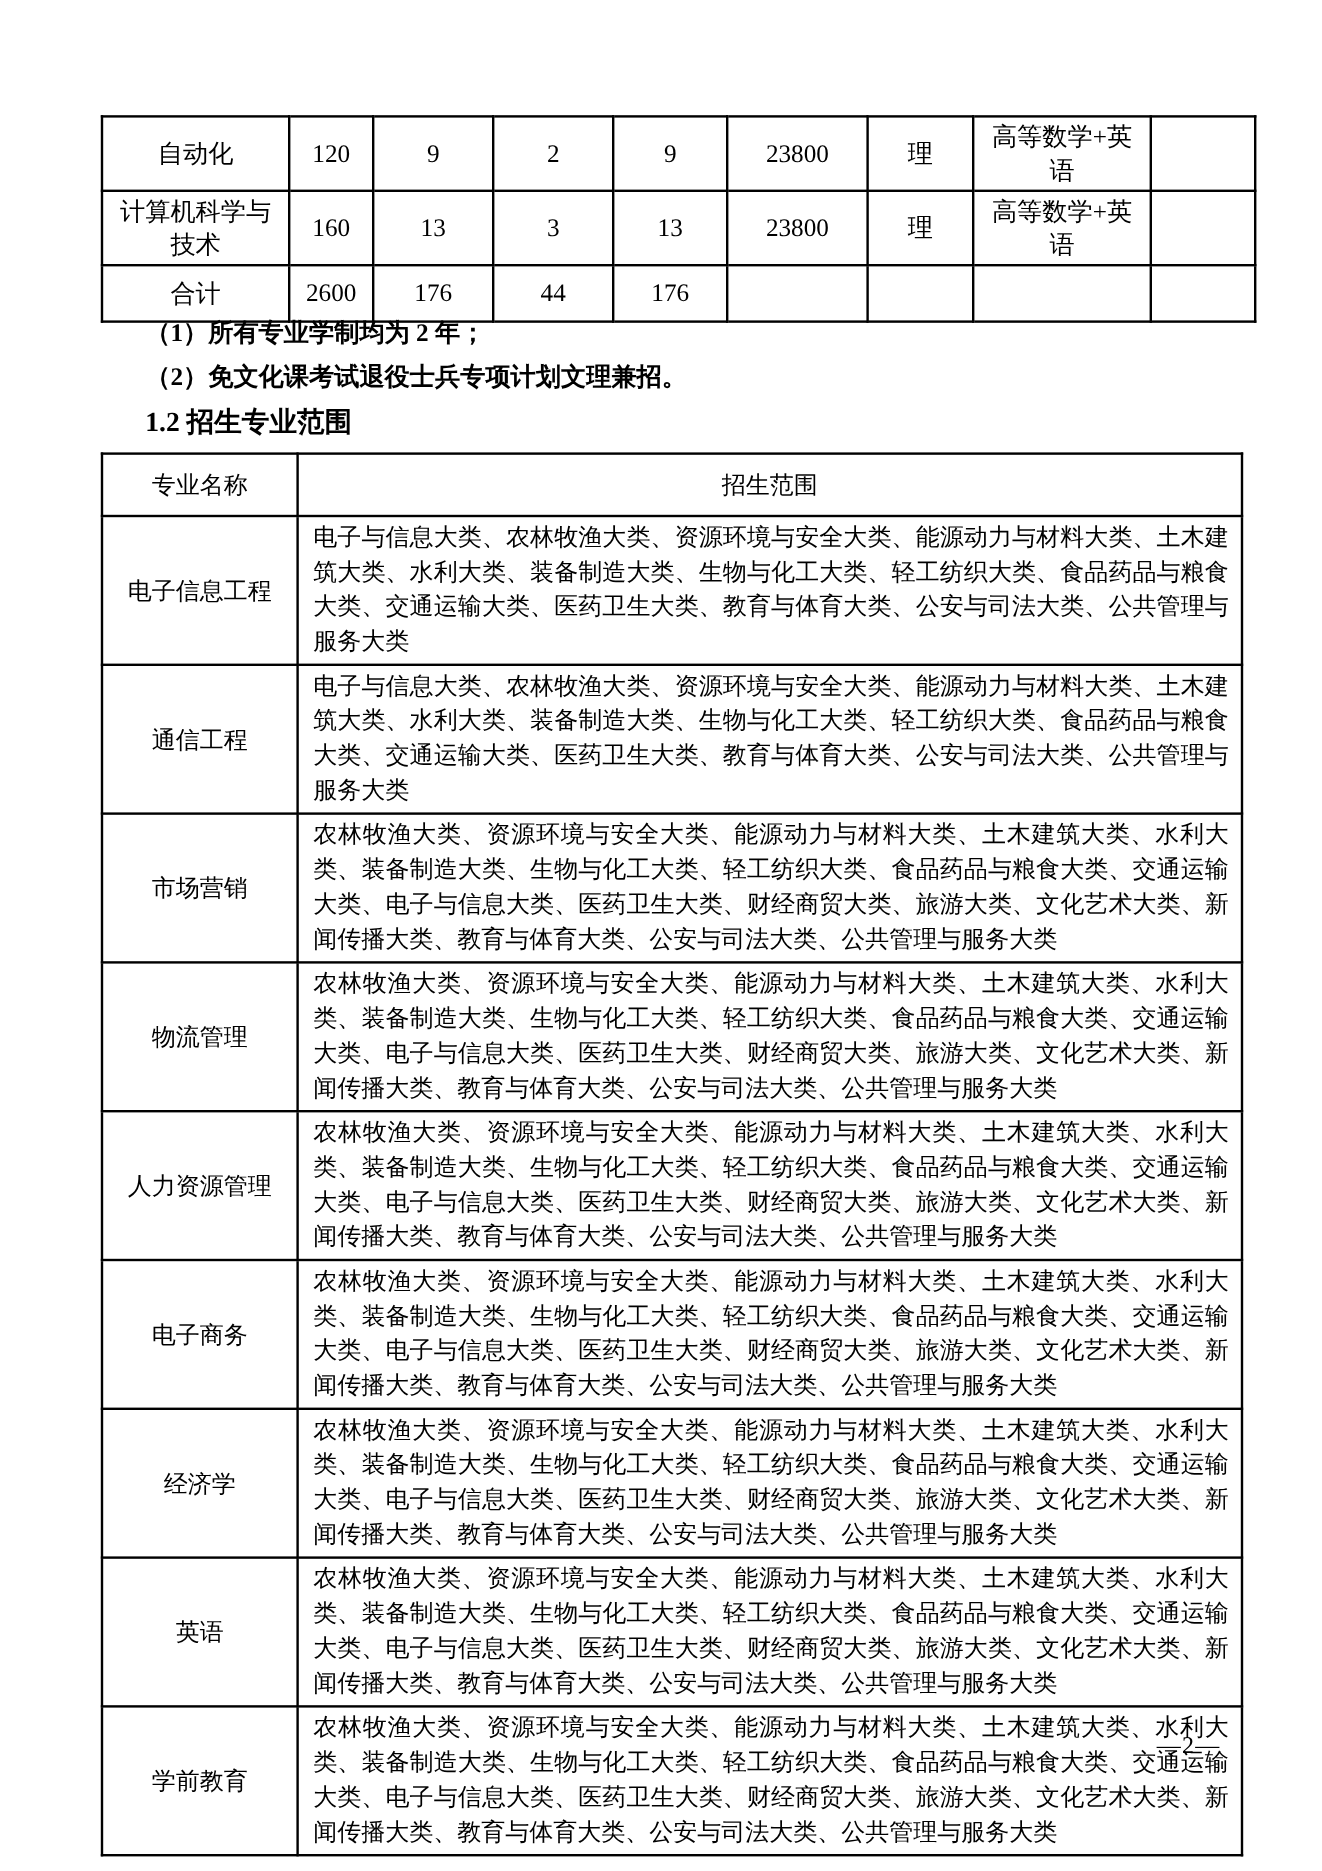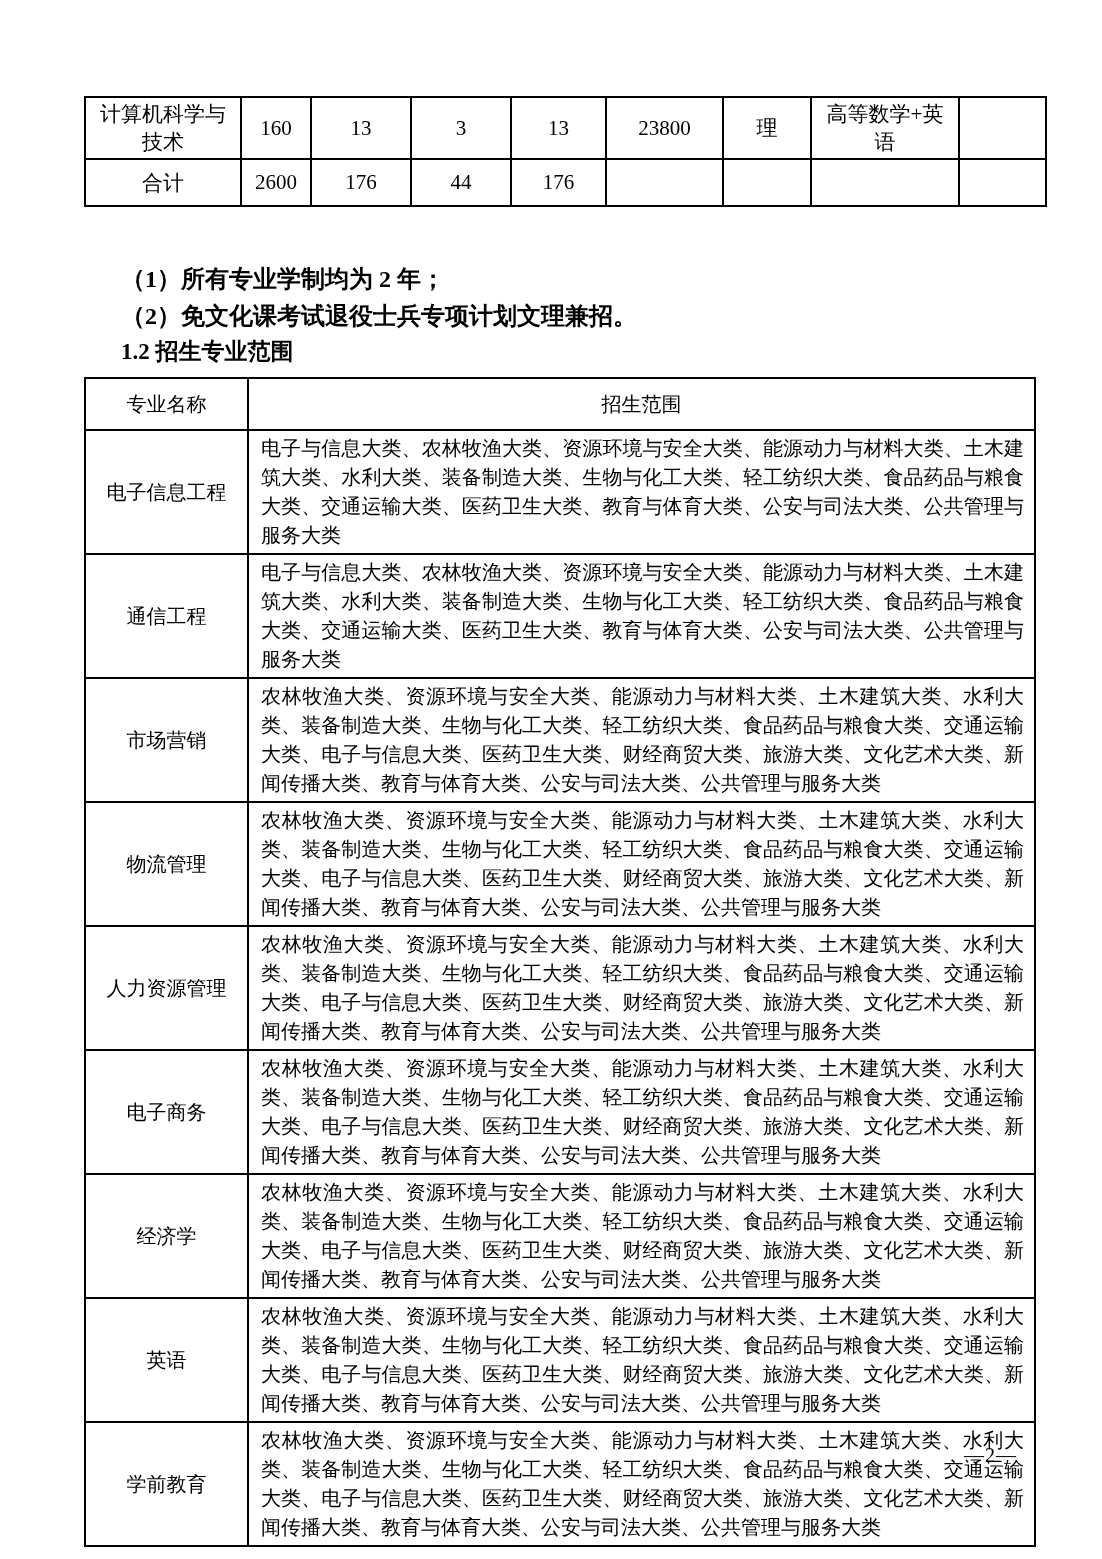--- a/index.html
+++ b/index.html
@@ -34,21 +34,21 @@
     overflow: hidden;
   }
   .plan-table tr.r0 td { height: 43px; }
   .plan-table tr.r1 td { height: 56px; }
   .plan-table tr.r2 td { height: 41px; margin-left: 36px; }
 
   
   .note {
     position: absolute;
     left: 121px;
-    font-size: 24px;
+    font-size: 21px;
     font-weight: bold;
     white-space: nowrap;
     font-family: "Liberation Serif", "DejaVu Serif", serif;
   }
   .note-1 { top: 263px; }
   .note-2 { top: 300px; }
 
   
   .section-heading {
     position: absolute;
@@ -107,20 +107,31 @@
         <col style="width:70px">
         <col style="width:100px">
       <col style="width:100px">
         <col style="width:95px">
         <col style="width:117px">
       <col style="width:88px">
         <col style="width:148px">
         <col style="width:87px">
     </colgroup>
     <tbody>
+        <tr class="r0">
+      <td>自动化</td>
+      <td>120</td>
+      <td>9</td>
+      <td>2</td>
+      <td>9</td>
+      <td>23800</td>
+      <td>理</td>
+      <td>高等数学+英语</td>
+      <td></td>
+    </tr>
     <tr class="r1">
       <td>计算机科学与技术</td>
       <td>160</td>
       <td>13</td>
       <td>3</td>
       <td>13</td>
       <td>23800</td>
       <td>理</td>
       <td>高等数学+英语</td>
       <td></td>

